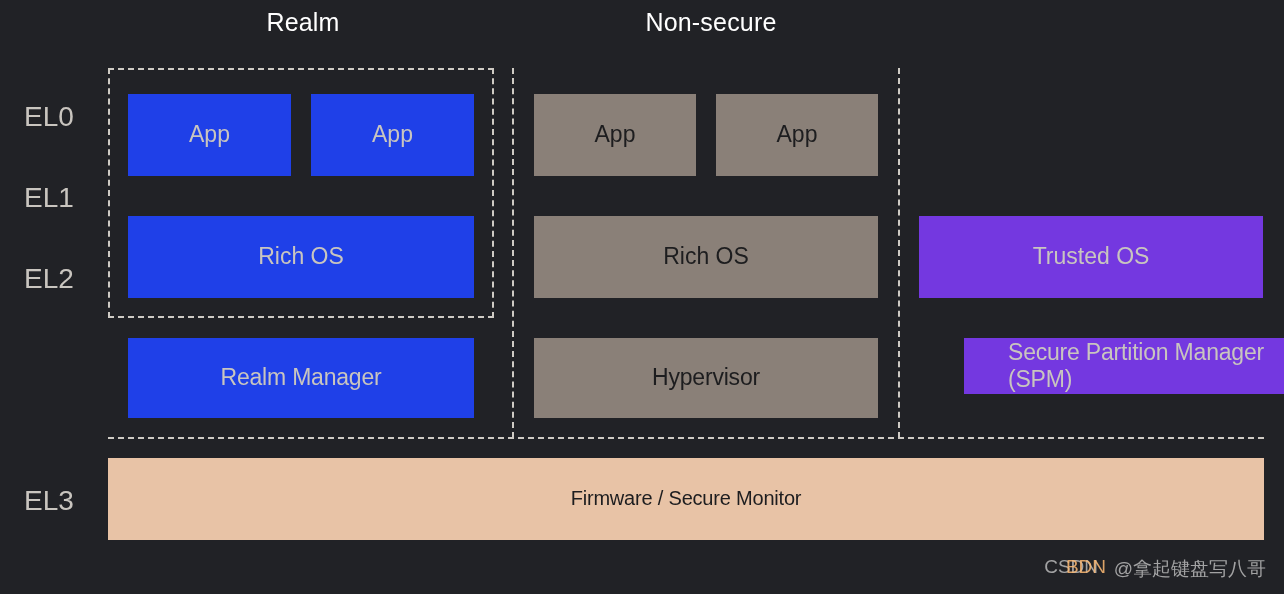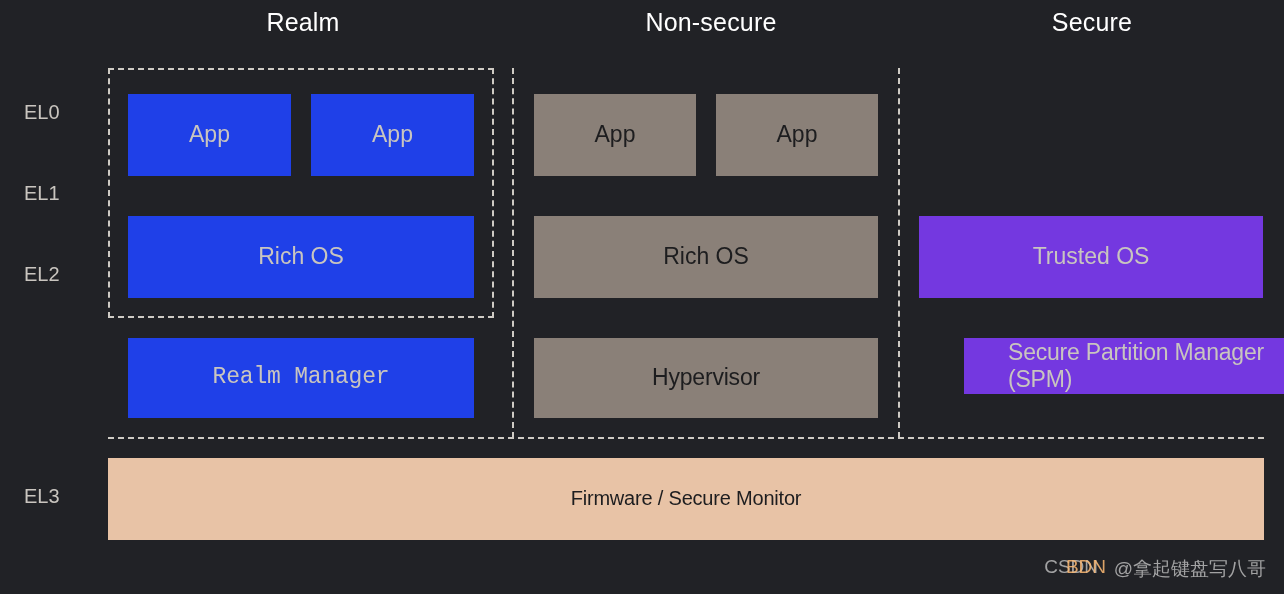--- a/index.html
+++ b/index.html
@@ -30,21 +30,21 @@
   }
   .col-header.realm      { left: 183px; width: 240px; }
   .col-header.nonsecure  { left: 591px; width: 240px; }
   .col-header.secure     { left: 972px; width: 240px; }
 
   
   .el-label {
     position: absolute;
     left: 24px;
     width: 70px;
-    font-size: 20px;
+    font-size: 28px;
     color: #c9c5bf;
     text-align: left;
     white-space: nowrap;
   }
   .el-label.el0 { top: 101px; }
   .el-label.el1 { top: 182px; }
   .el-label.el2 { top: 263px; }
   .el-label.el3 { top: 485px; }
 
   
@@ -95,21 +95,21 @@
   .block.gray   { background: #8a8078; color: #1d1d1f; }
   .block.purple { background: #7438e0; color: #c9c5bf; }
   .block.tan    { background: #e8c3a6; color: #1d1d1f; }
 
   .block.tight { letter-spacing: -0.2px; }
 
   
   #realm-app-1   { left: 128px; top: 94px;  width: 163px; height: 82px; }
   #realm-app-2   { left: 311px; top: 94px;  width: 163px; height: 82px; }
   #realm-rich-os { left: 128px; top: 216px; width: 346px; height: 82px; }
-  #realm-manager { left: 128px; top: 338px; width: 346px; height: 80px; font-family: Liberation Mono, monospace; }
+  #realm-manager { left: 128px; top: 338px; width: 346px; height: 80px; }
 
   
   #ns-app-1      { left: 534px; top: 94px;  width: 162px; height: 82px; }
   #ns-app-2      { left: 716px; top: 94px;  width: 162px; height: 82px; }
   #ns-rich-os    { left: 534px; top: 216px; width: 344px; height: 82px; }
   #ns-hypervisor { left: 534px; top: 338px; width: 344px; height: 80px; }
 
   
   #sec-services  { left: 919px; top: 94px;  width: 344px; height: 82px; }
   #sec-trusted-os{ left: 919px; top: 216px; width: 344px; height: 82px; }
@@ -145,21 +145,20 @@
   .watermark .wm-b { right: 160px; color: #fdba74; }
   .watermark .wm-c { right: 0; color: #b9b9b9; }
 </style>
 </head>
 <body>
 
 <div id="canvas">
 
   <div class="col-header realm">Realm</div>
   <div class="col-header nonsecure">Non-secure</div>
-  <div class="col-header secure">Secure</div>
 
   <div class="el-label el0">EL0</div>
   <div class="el-label el1">EL1</div>
   <div class="el-label el2">EL2</div>
   <div class="el-label el3">EL3</div>
 
   <div class="realm-enclosure"></div>
   <div class="v-sep left"></div>
   <div class="v-sep right"></div>
   <div class="h-sep"></div>

